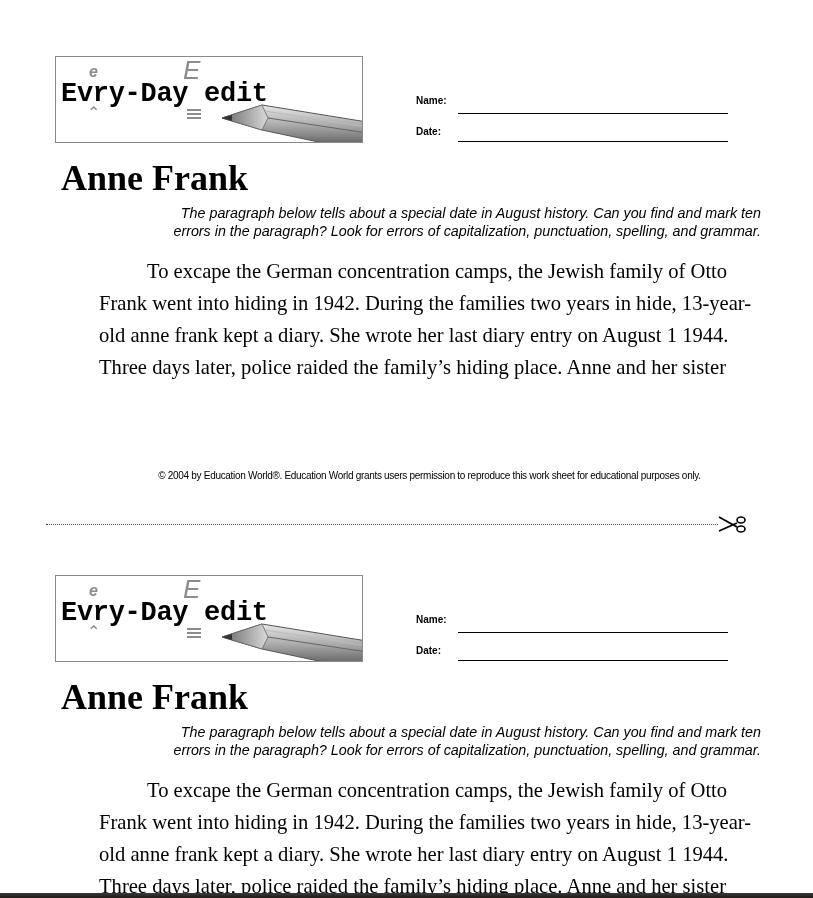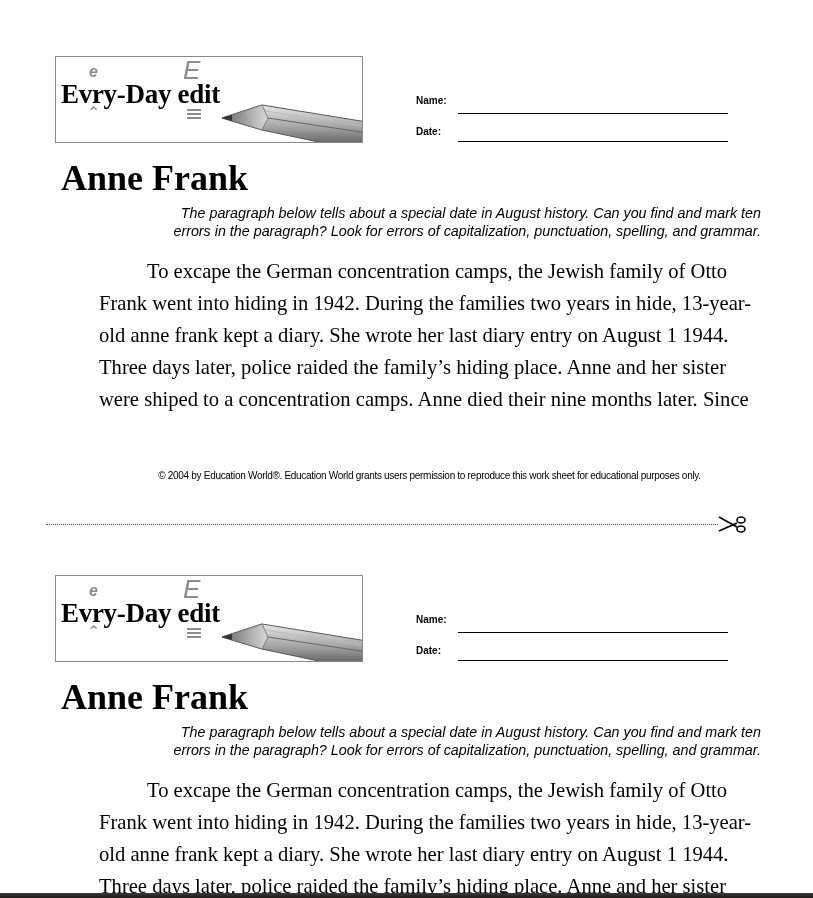--- a/index.html
+++ b/index.html
@@ -1,19 +1,19 @@
 <!DOCTYPE html>
 <html><head>
 <meta charset="utf-8">
 <style>
   html, body { margin:0; padding:0; }
   body { width:813px; height:898px; overflow:hidden; background:#ffffff; position:relative; font-family:"Liberation Serif", serif; color:#000; }
   .sheet { position:absolute; left:0; width:813px; height:520px; }
   .logo-box { position:absolute; left:55px; top:0px; width:306px; height:85px; border:1px solid #8a8a8a; background:#fff; overflow:hidden; }
-  .logo-text { position:absolute; left:5px; top:22px; font-family:Liberation Serif, serif; font-weight:bold; font-size:27px; letter-spacing:-0.3px; color:#000; white-space:nowrap; }
+  .logo-text { position:absolute; left:5px; top:22px; font-family:Liberation Mono, monospace; font-weight:bold; font-size:27px; letter-spacing:-0.3px; color:#000; white-space:nowrap; }
   .logo-e-small { position:absolute; left:33px; top:6px; font-family:"Liberation Sans", sans-serif; font-style:italic; font-weight:bold; font-size:16px; color:#8c8c8c; }
   .logo-caret { position:absolute; left:31px; top:46px; font-family:"Liberation Sans", sans-serif; font-size:16px; color:#8c8c8c; }
   .logo-E-big { position:absolute; left:127px; top:-2px; font-family:"Liberation Sans", sans-serif; font-style:italic; font-size:26px; color:#8c8c8c; }
   .logo-eqbars { position:absolute; left:131px; top:52px; width:14px; }
   .logo-eqbars div { height:2px; background:#8c8c8c; margin-bottom:2px; }
   .pencil { position:absolute; left:166px; top:45px; }
   .field-label { position:absolute; font-family:"Liberation Sans", sans-serif; font-weight:bold; font-size:10px; }
   .field-line { position:absolute; height:1px; background:#000; }
   .title { position:absolute; left:61px; font-family:"Liberation Serif", serif; font-weight:bold; font-size:36px; white-space:nowrap; }
   .instructions { position:absolute; left:61px; width:700px; font-family:"Liberation Sans", sans-serif; font-style:italic; font-size:14.3px; line-height:18px;text-align:right; }
@@ -68,21 +68,20 @@
   <div class="instructions" style="top:148px;">
     <div>The paragraph below tells about a special date in August history. Can you find and mark ten</div>
     <div>errors in the paragraph? Look for errors of capitalization, punctuation, spelling, and grammar.</div>
   </div>
 
   <div class="paragraph" style="top:199px;">
     <span class="line" style="padding-left:48px;">To excape the German concentration camps, the Jewish family of Otto</span>
     <span class="line">Frank went into hiding in 1942. During the families two years in hide, 13-year-</span>
     <span class="line">old anne frank kept a diary. She wrote her last diary entry on August 1 1944.</span>
     <span class="line">Three days later, police raided the family’s hiding place. Anne and her sister</span>
-    <span class="line">were shiped to a concentration camps. Anne died their nine months later. Since</span>
   </div>
 
   <div class="copyright" style="top:414px;padding-left:31px;">© 2004 by Education World®. Education World grants users permission to reproduce this work sheet for educational purposes only.</div>
 </div>
 
 <div class="cut-line"></div>
 <svg class="scissors" width="30" height="24" viewBox="0 0 30 24">
   <line x1="2" y1="5" x2="20" y2="15" stroke="#000" stroke-width="1.8"></line>
   <line x1="2" y1="19" x2="20" y2="11" stroke="#000" stroke-width="1.8"></line>
   <ellipse cx="24" cy="8" rx="4" ry="3" fill="none" stroke="#000" stroke-width="1.6"></ellipse>

